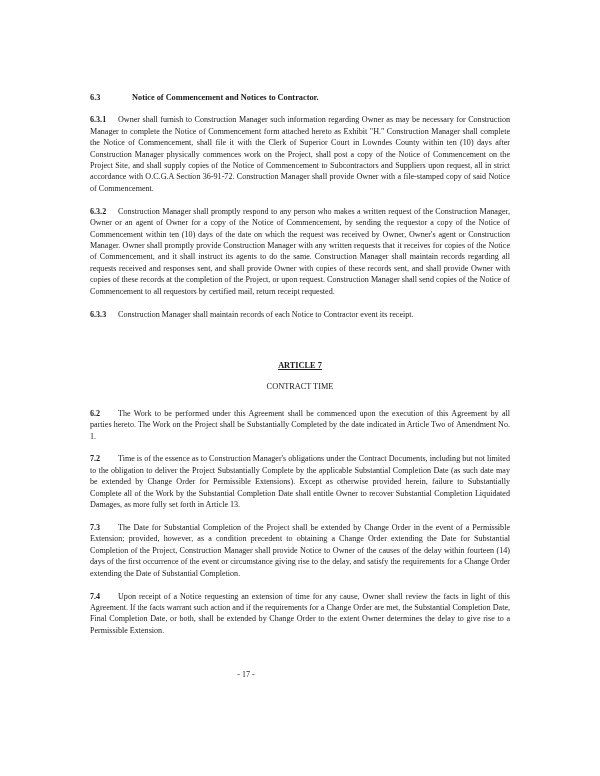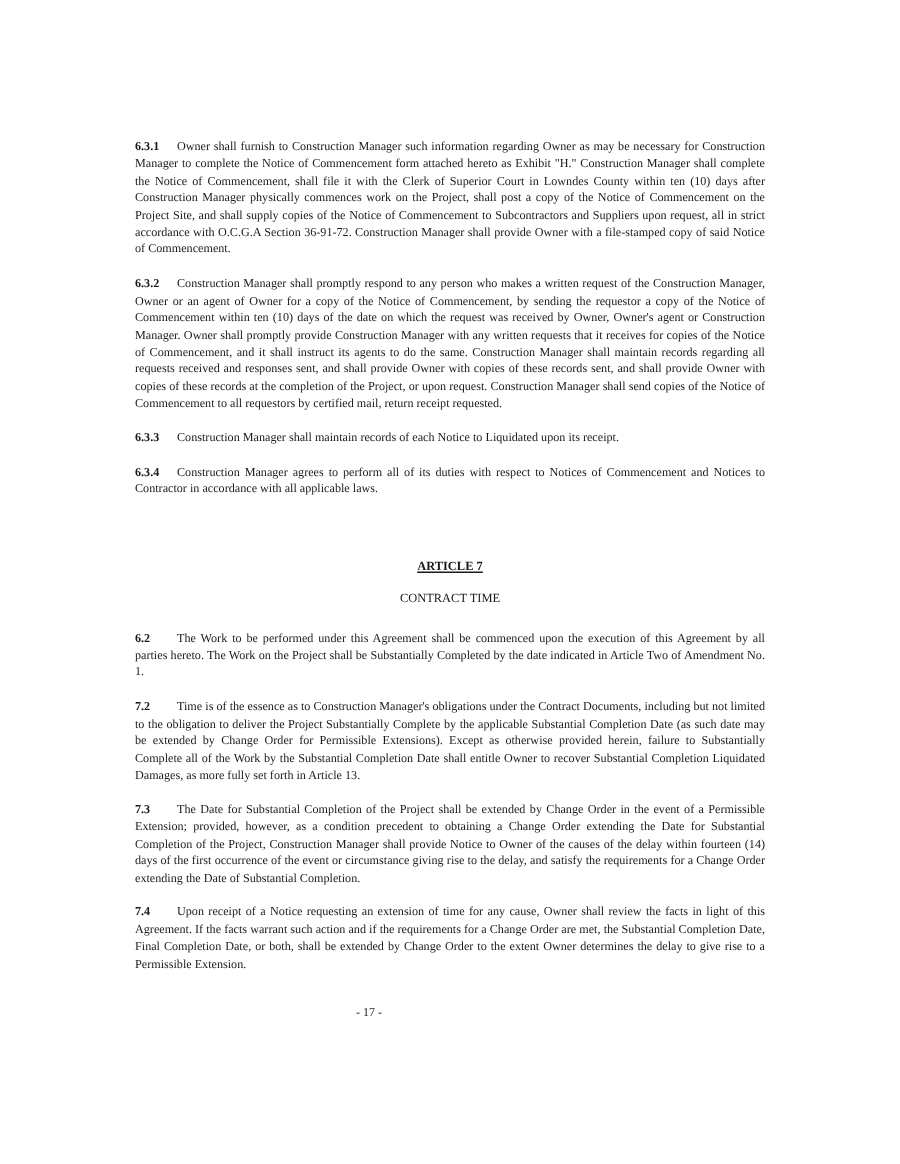--- a/index.html
+++ b/index.html
@@ -61,36 +61,36 @@
       top: 670px;
       text-align: center;
       font-size: 8px;
     }
   </style>
 </head>
 <body>
 
 <div class="page">
 
+  <div class="heading">
+    <span class="num">6.3</span><span>Notice of Commencement and Notices to Contractor.</span>
+  </div>
 
   <p class="para">
     <span class="num">6.3.1</span><span>Owner shall furnish to Construction Manager such information regarding Owner as may be necessary for Construction Manager to complete the Notice of Commencement form attached hereto as Exhibit "H."  Construction Manager shall complete the Notice of Commencement, shall file it with the Clerk of Superior Court in Lowndes County within ten (10) days after Construction Manager physically commences work on the Project, shall post a copy of the Notice of Commencement on the Project Site, and shall supply copies of the Notice of Commencement to Subcontractors and Suppliers upon request, all in strict accordance with O.C.G.A Section 36-91-72.  Construction Manager shall provide Owner with a file-stamped copy of said Notice of Commencement.</span>
   </p>
 
   <p class="para">
     <span class="num">6.3.2</span><span>Construction Manager shall promptly respond to any person who makes a written request of the Construction Manager, Owner or an agent of Owner for a copy of the Notice of Commencement, by sending the requestor a copy of the Notice of Commencement within ten (10) days of the date on which the request was received by Owner, Owner's agent or Construction Manager.  Owner shall promptly provide Construction Manager with any written requests that it receives for copies of the Notice of Commencement, and it shall instruct its agents to do the same.  Construction Manager shall maintain records regarding all requests received and responses sent, and shall provide Owner with copies of these records sent, and shall provide Owner with copies of these records at the completion of the Project, or upon request.  Construction Manager shall send copies of the Notice of Commencement to all requestors by certified mail, return receipt requested.</span>
   </p>
 
   <p class="para">
-    <span class="num">6.3.3</span><span>Construction Manager shall maintain records of each Notice to Liquidated upon its receipt.</span>
+    <span class="num">6.3.3</span><span>Construction Manager shall maintain records of each Notice to Contractor event its receipt.</span>
   </p>
 
-  <p class="para">
-    <span class="num">6.3.4</span><span>Construction Manager agrees to perform all of its duties with respect to Notices of Commencement and Notices to Contractor in accordance with all applicable laws.</span>
-  </p>
 
   <div class="article-title">ARTICLE 7</div>
   <div class="article-subtitle">CONTRACT TIME</div>
 
   <p class="para">
     <span class="num">6.2</span><span>The Work to be performed under this Agreement shall be commenced upon the execution of this Agreement by all parties hereto.  The Work on the Project shall be Substantially Completed by the date indicated in Article Two of Amendment No. 1.</span>
   </p>
 
   <p class="para">
     <span class="num">7.2</span><span>Time is of the essence as to Construction Manager's obligations under the Contract Documents, including but not limited to the obligation to deliver the Project Substantially Complete by the applicable Substantial Completion Date (as such date may be extended by Change Order for Permissible Extensions).  Except as otherwise provided herein, failure to Substantially Complete all of the Work by the Substantial Completion Date shall entitle Owner to recover Substantial Completion Liquidated Damages, as more fully set forth in Article 13.</span>

